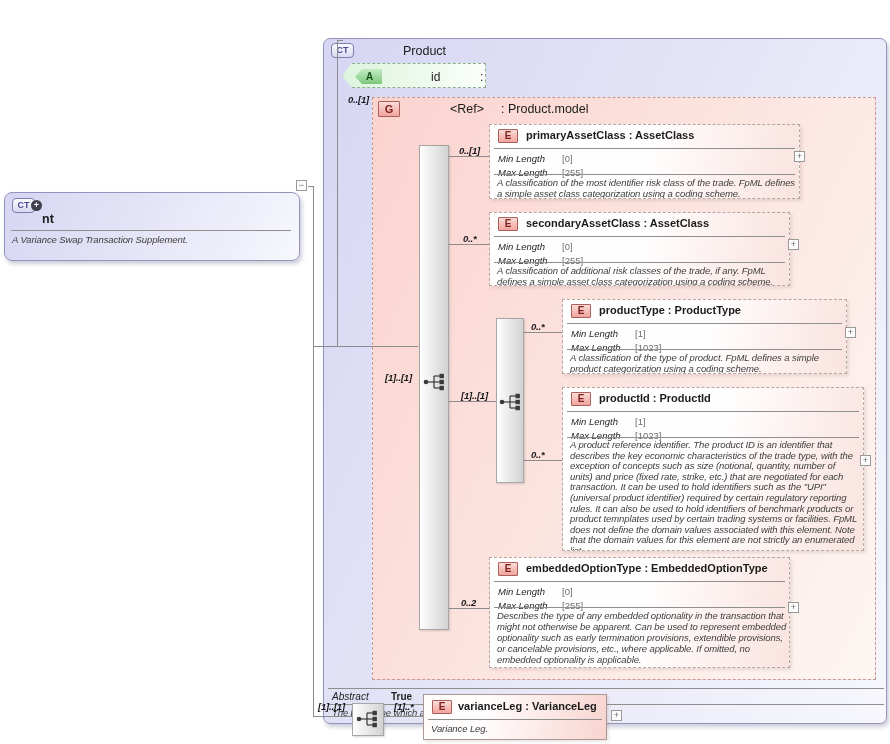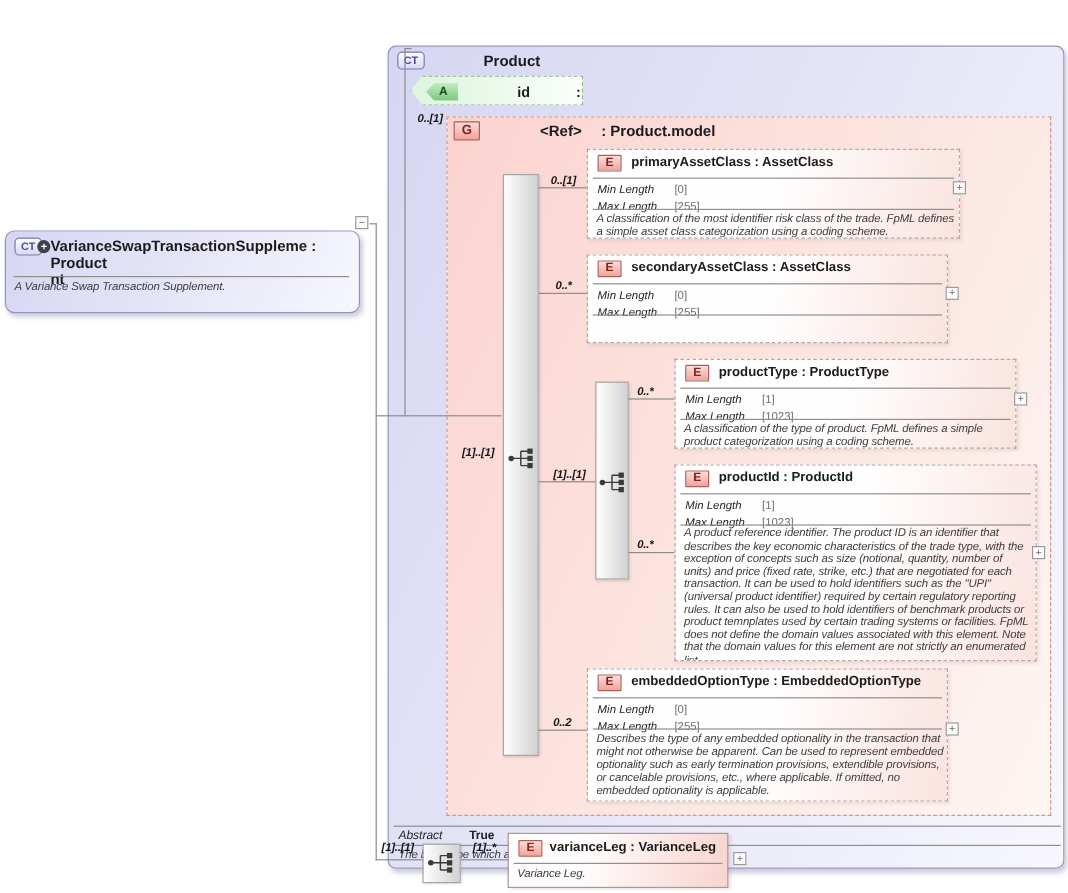--- a/index.html
+++ b/index.html
@@ -38,21 +38,21 @@
     font-size:10px;font-weight:bold;text-align:center;line-height:15px;padding-left:2px;
   }
   .badge-g,.badge-e{
     position:absolute;border:1px solid #aa605a;
     background:linear-gradient(#fcdcd8,#f1a49d);color:#7e231d;
     font-weight:bold;text-align:center;box-sizing:border-box;border-radius:1px;
   }
   .badge-g{width:22px;height:16px;font-size:11px;line-height:14px;}
   .badge-e{width:20px;height:14px;font-size:10px;line-height:12px;}
   
-  .bold-title{font-weight:bold;font-size:12.5px;color:#1b1b1b;white-space:nowrap;padding-left:44px;}
+  .bold-title{font-weight:normal;font-size:12.5px;color:#1b1b1b;white-space:nowrap;padding-left:44px;}
   .desc{font-style:italic;color:#3d3d3d;font-size:9.5px;line-height:11px;letter-spacing:-0.1px;}
   .card-label{
     position:absolute;font-size:9.5px;font-style:italic;font-weight:bold;color:#16161a;
     white-space:nowrap;z-index:6;letter-spacing:-0.2px;
   }
   .sep{position:absolute;left:4px;right:4px;height:1px;background:#8f8f8f;}
   
   .expand-btn{
     position:absolute;width:11px;height:11px;background:#fcfcfc;border:1px solid #9a9a9a;
     font-size:9px;line-height:9px;text-align:center;color:#6b6b6b;box-sizing:border-box;
@@ -100,21 +100,21 @@
 <div class="vline" style="left:337px;top:40px;height:307px;z-index:5;"></div>
 <div class="hline" style="left:337px;top:40px;width:6px;z-index:5;"></div>
 <div class="hline" style="left:313px;top:716px;width:40px;"></div>
 <div class="hline" style="left:384px;top:716px;width:40px;"></div>
 
 <div class="abs ct-box" style="left:4px;top:158px;width:296px;height:69px;">
   <div class="abs" style="left:7px;top:5px;">
     <span class="badge-ct">CT</span><span class="badge-plus-circle">+</span>
   </div>
   <div class="abs" style="left:37px;top:5px;width:252px;font-weight:bold;font-size:12.5px;line-height:14px;color:#1b1b1b;">
-    <span>VarianceSwapTransactionSuppleme : Product</span><br>
+    <br>
     <span>nt</span>
   </div>
   <div class="sep" style="top:37px;left:6px;right:8px;"></div>
   <div class="abs desc" style="left:7px;top:41px;right:6px;">A Variance Swap Transaction Supplement.</div>
 </div>
 <div class="expand-btn" style="left:296px;top:180px;">−</div>
 
 <div class="abs ct-box" style="left:323px;top:4px;width:564px;height:686px;border-radius:7px;">
   <div class="abs" style="left:7px;top:4px;">
     <span class="badge-ct">CT</span>
@@ -190,20 +190,21 @@
 
     <div class="elem-box" style="left:116px;top:114px;width:301px;height:74px;">
       <span class="badge-e" style="left:8px;top:4px;">E</span>
       <span class="elem-title"><span>secondaryAssetClass</span> <span>: AssetClass</span></span>
       <div class="sep" style="top:23px;"></div>
       <div class="abs" style="left:8px;top:26px;">
         <div class="facet-row"><span class="facet-label">Min Length</span><span class="facet-value">[0]</span></div>
         <div class="facet-row"><span class="facet-label">Max Length</span><span class="facet-value">[255]</span></div>
       </div>
       <div class="sep" style="top:49px;"></div>
+      <div class="abs desc" style="left:7px;top:52px;width:291px;">A classification of additional risk classes of the trade, if any. FpML defines a simple asset class categorization using a coding scheme.</div>
     </div>
     <div class="expand-btn" style="left:415px;top:141px;">+</div>
 
     <div class="elem-box" style="left:189px;top:201px;width:285px;height:75px;">
       <span class="badge-e" style="left:8px;top:4px;">E</span>
       <span class="elem-title"><span>productType</span> <span>: ProductType</span></span>
       <div class="sep" style="top:23px;"></div>
       <div class="abs" style="left:8px;top:26px;">
         <div class="facet-row"><span class="facet-label">Min Length</span><span class="facet-value">[1]</span></div>
         <div class="facet-row"><span class="facet-label">Max Length</span><span class="facet-value">[1023]</span></div>

